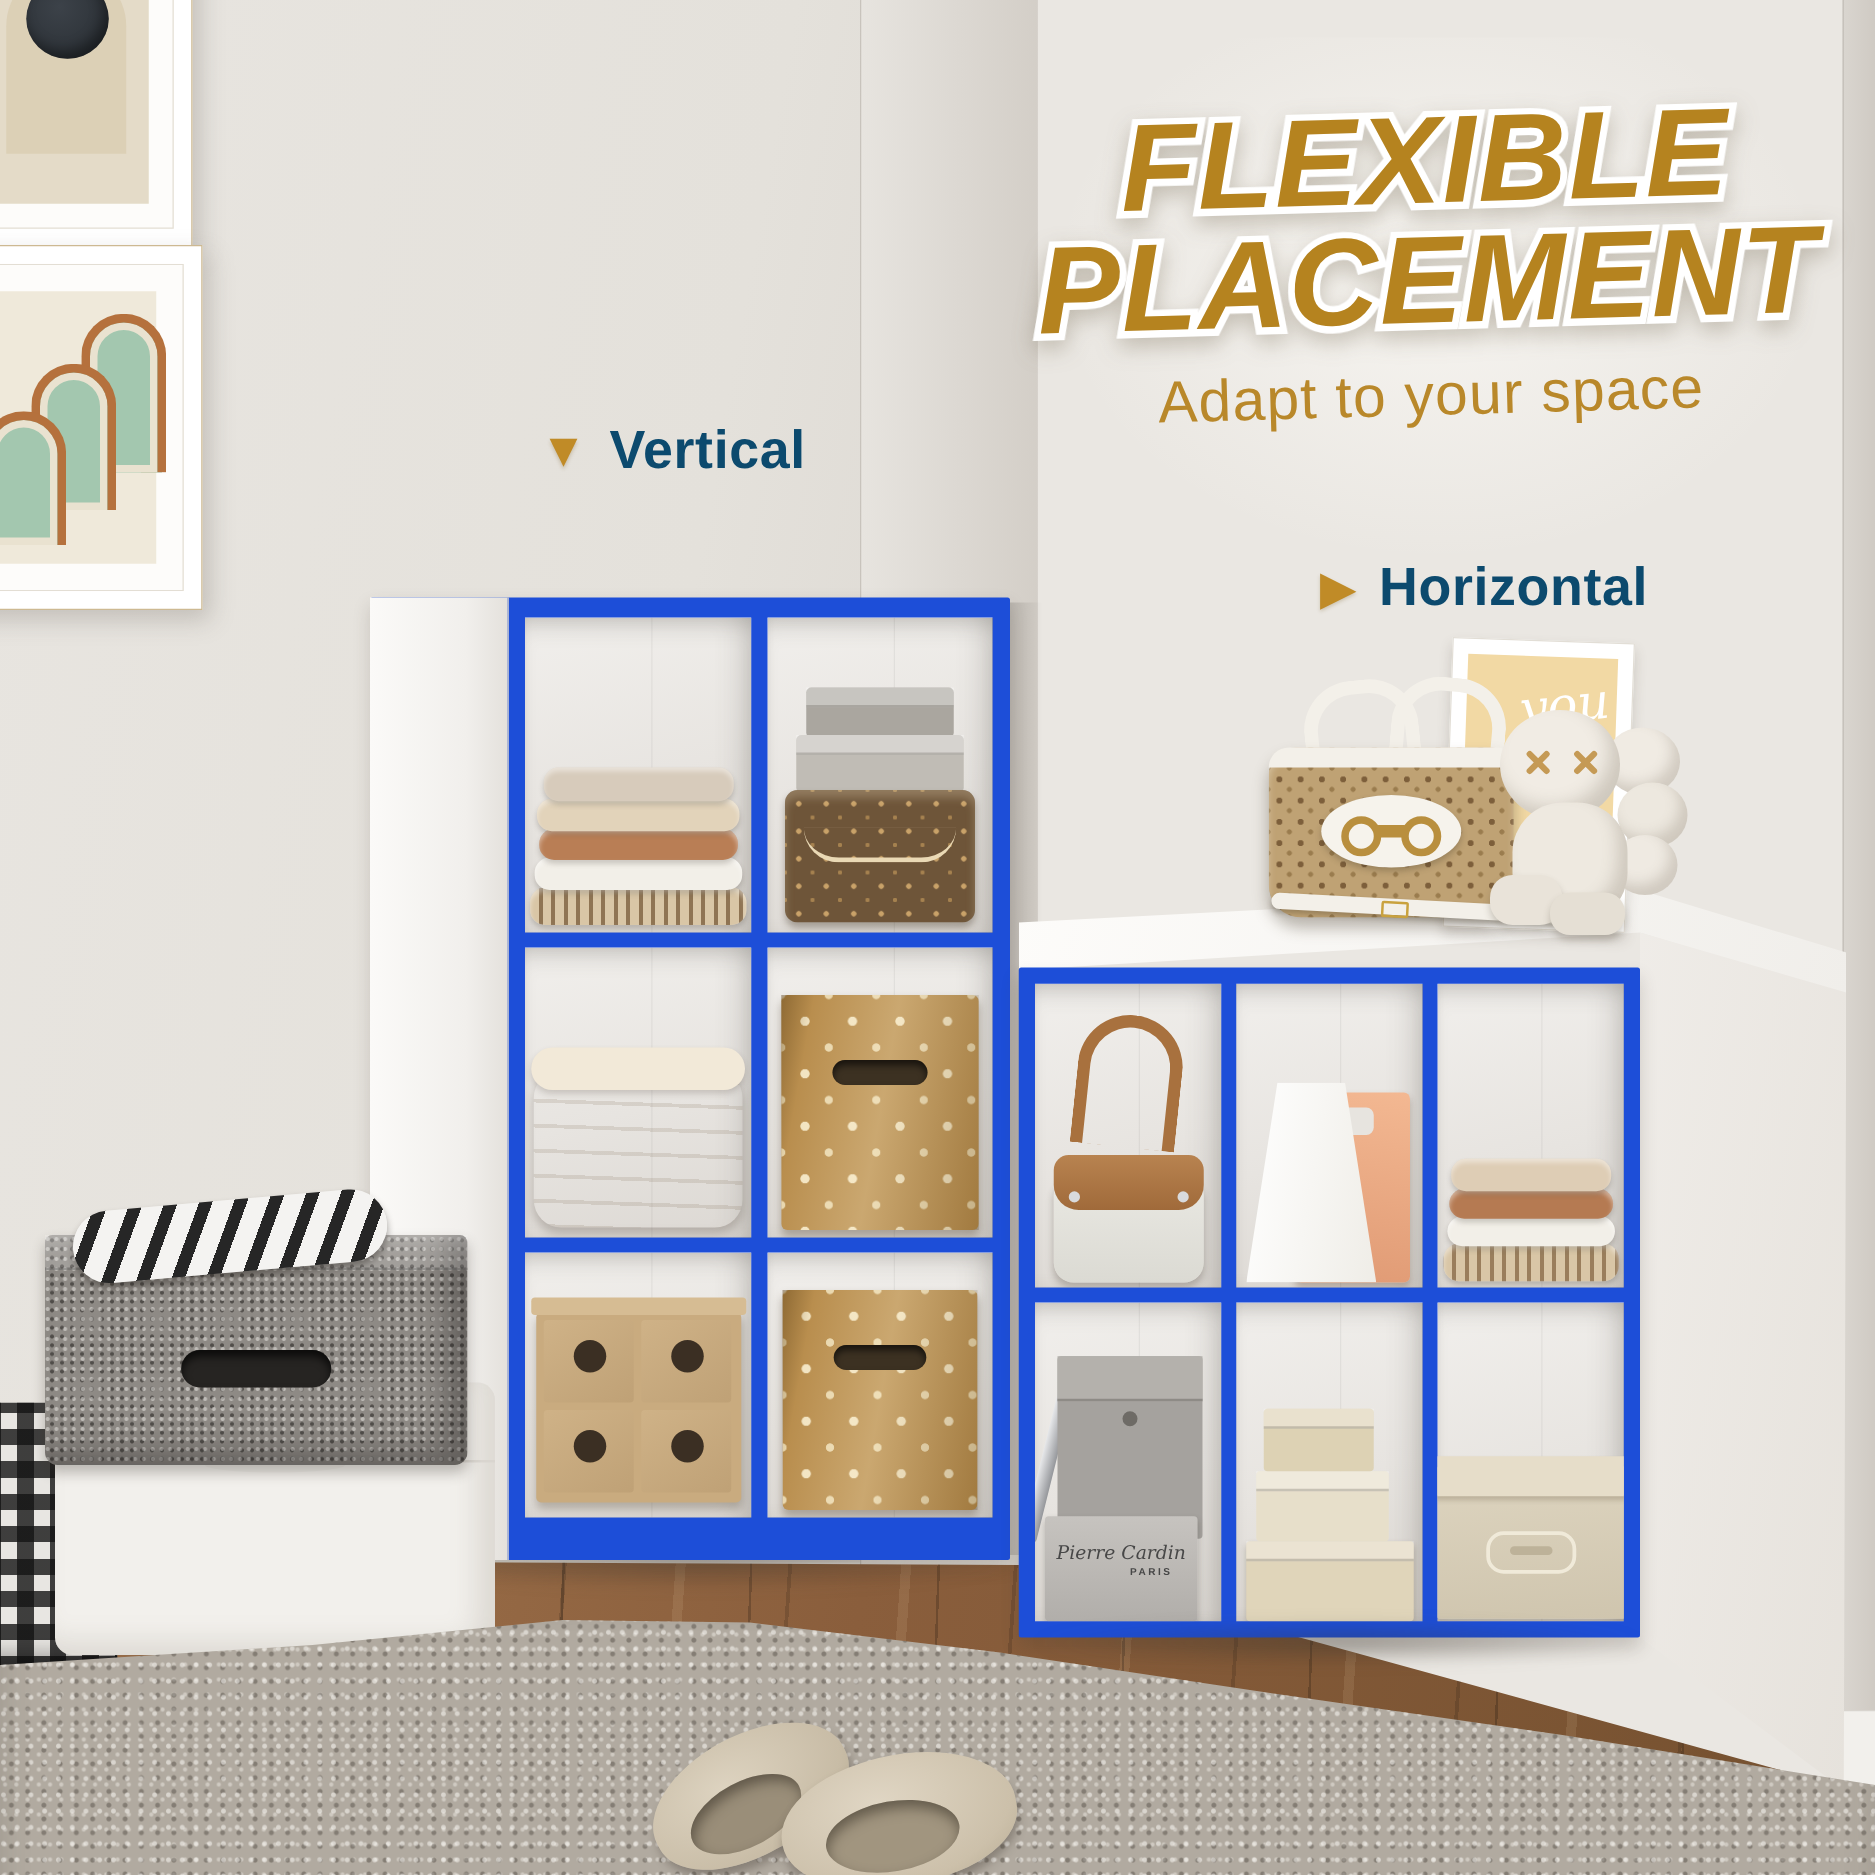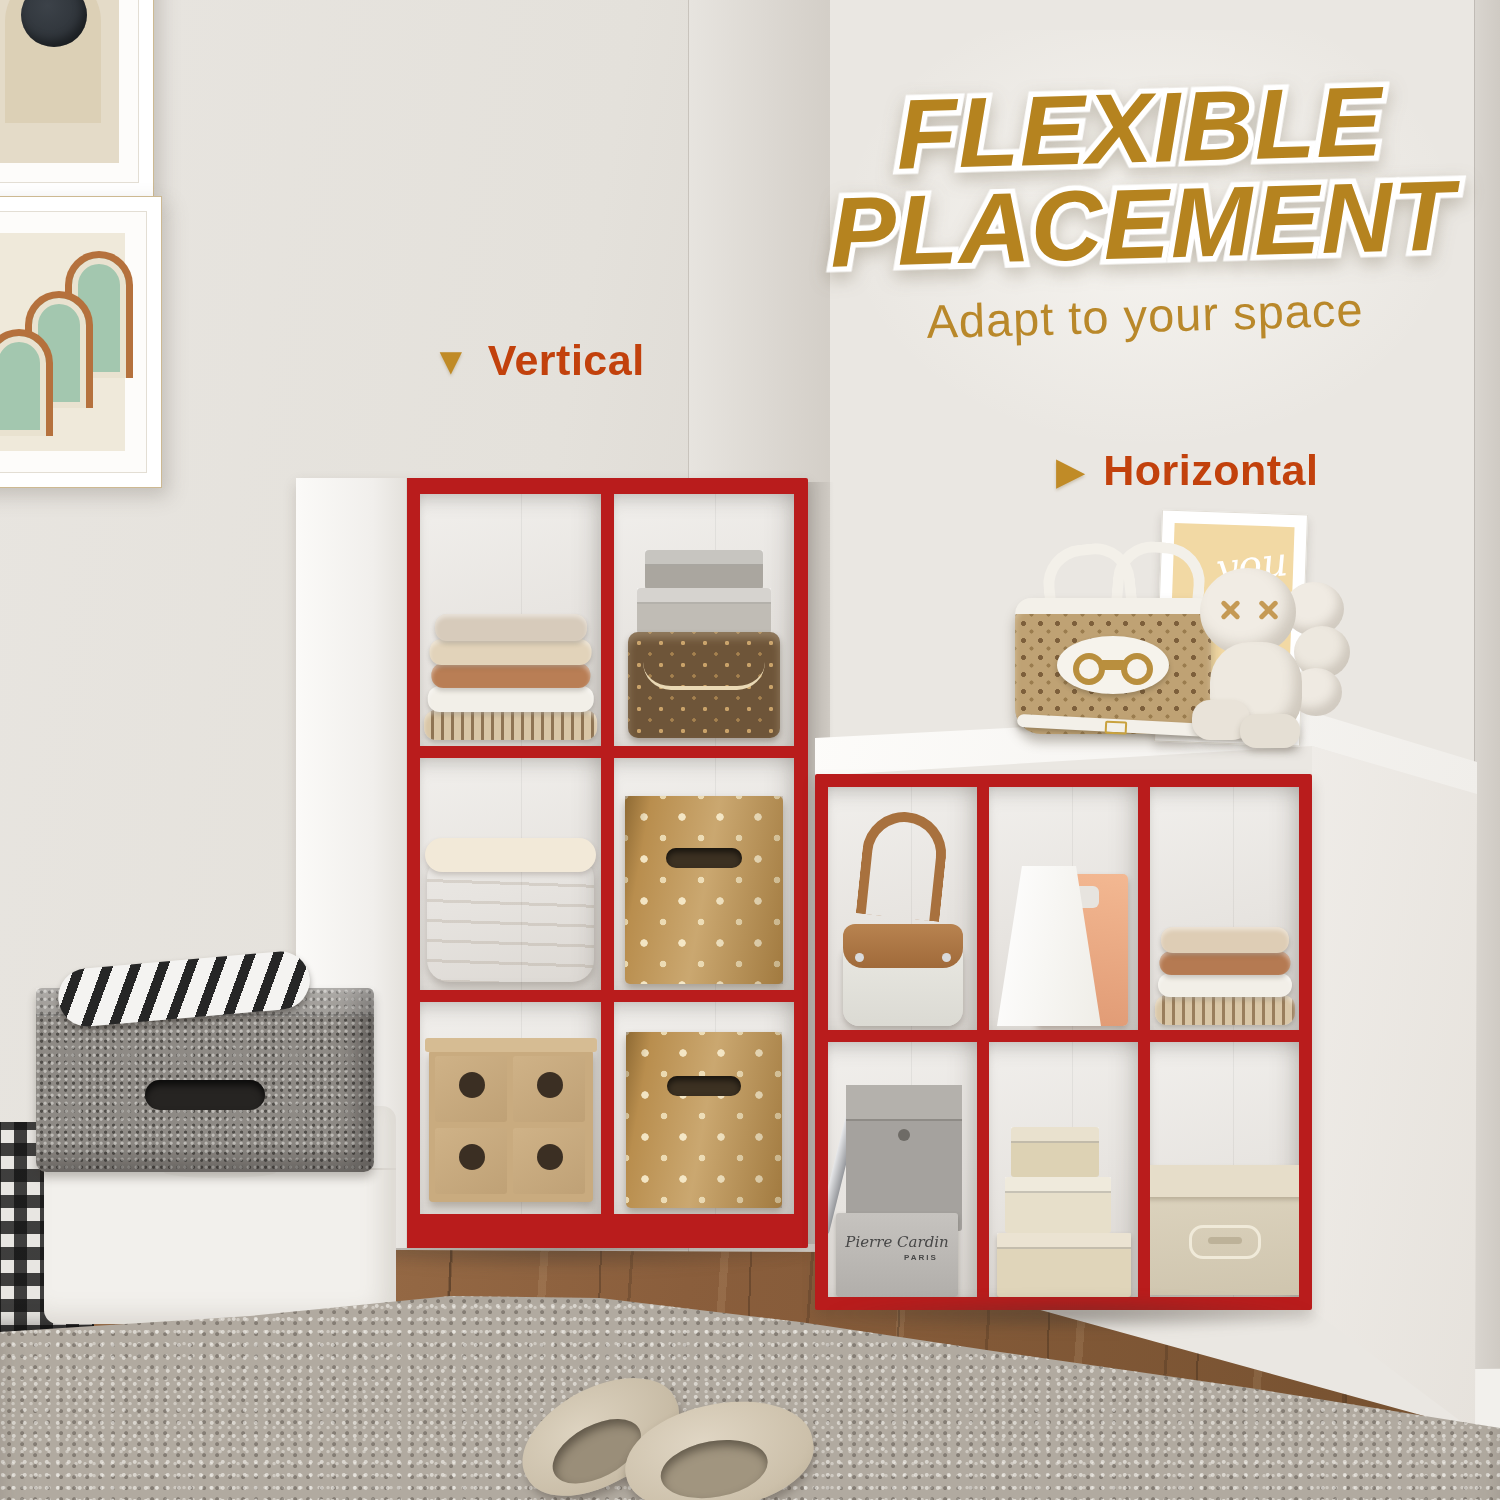--- a/index.html
+++ b/index.html
@@ -32,21 +32,21 @@
   
   .frame{background:#ffffff;border:1px solid #cdb992;box-shadow:6px 8px 18px rgba(90,84,74,.25);}
   .frame .mat{position:absolute;inset:14px;background:#fdfcfa;box-shadow:inset 0 0 0 1px #e3ded4;}
   .art1{position:absolute;inset:34px;background:#e4dbc8;}
   .art1 .arch{position:absolute;left:18px;top:8px;width:96px;height:150px;background:#dcd0b6;border-radius:60px 60px 0 0;}
   .art1 .moon{position:absolute;left:34px;top:18px;width:66px;height:64px;border-radius:50%;background:radial-gradient(circle at 40% 35%,#3c4249,#272c31);box-shadow:inset -4px -6px 10px rgba(0,0,0,.4);}
   .art2{position:absolute;inset:36px;background:#efe9da;}
   .arch2{position:absolute;border:7px solid #b5713d;border-bottom:none;background:#a3c7af;border-radius:40px 40px 0 0;box-shadow:inset 0 0 0 6px #e9e2d0;}
 
   
-  .shelfbox{background:#b91c1c;border-radius:2px;}
+  .shelfbox{background:#1d4ed8;border-radius:2px;}
   .sidepanel{background:linear-gradient(90deg,#fbfaf8 0%,#f1efec 70%,#e4e1dc 100%);border-right:1px solid #d8d4cf;}
   .cub{background:linear-gradient(165deg,#f1efec 0%,#e7e4e0 55%,#dcd8d3 100%);box-shadow:inset 0 16px 20px -12px rgba(90,85,78,.30),inset -18px 0 24px -14px rgba(90,85,78,.30),inset 4px 0 8px -6px rgba(90,85,78,.18);overflow:hidden;}
   .cub .seam{position:absolute;top:0;bottom:0;left:56%;width:1px;background:rgba(0,0,0,.05);}
   .slab{background:linear-gradient(110deg,#fdfcfa,#f0eeea);}
   .endpanel{background:linear-gradient(100deg,#f9f8f5 0%,#f0ede9 60%,#e6e2dc 100%);}
   .bigshadow{background:radial-gradient(ellipse at 50% 50%,rgba(60,54,46,.38) 0%,rgba(60,54,46,0) 70%);filter:blur(6px);}
 
   
   .fold{position:absolute;left:50%;transform:translateX(-50%);border-radius:12px;box-shadow:0 3px 4px rgba(80,70,58,.25),inset 0 3px 4px rgba(255,255,255,.45);}
   .boxlid{position:absolute;left:0;top:0;width:100%;height:14px;background:rgba(255,255,255,.35);border-bottom:2px solid rgba(80,74,64,.25);}
@@ -56,21 +56,21 @@
 
   
   .title-wrap{left:818px;top:80px;width:648px;text-align:center;transform:rotate(-1.6deg);}
   .t-line{position:relative;display:block;line-height:.97;}
   .t-stroke,.t-fill{font-style:italic;font-weight:800;font-size:99px;letter-spacing:1px;white-space:nowrap;}
   .t-stroke{position:absolute;left:0;right:0;top:0;color:#ffffff;-webkit-text-stroke:11px #ffffff;filter:drop-shadow(0 7px 9px rgba(95,82,55,.30));}
   .t-fill{position:relative;color:#b5831f;}
   .subtitle{margin-top:16px;font-size:47px;color:#b9882a;font-weight:400;letter-spacing:1px;}
   .plabel{display:flex;align-items:center;gap:18px;}
   .plabel .tri{font-size:38px;color:#c08b27;line-height:1;text-shadow:0 2px 3px rgba(120,90,30,.25);}
-  .plabel .txt{font-size:43px;font-weight:700;color:#c2410c;letter-spacing:.5px;}
+  .plabel .txt{font-size:43px;font-weight:700;color:#0c4a6e;letter-spacing:.5px;}
 
   .script{font-family:"DejaVu Serif",serif;font-style:italic;color:#ffffff;}
 </style>
 </head>
 <body>
 
 <div class="scene">
 
   <div class="abs wall-left"></div>
   <div class="abs wall-pillar"></div>

